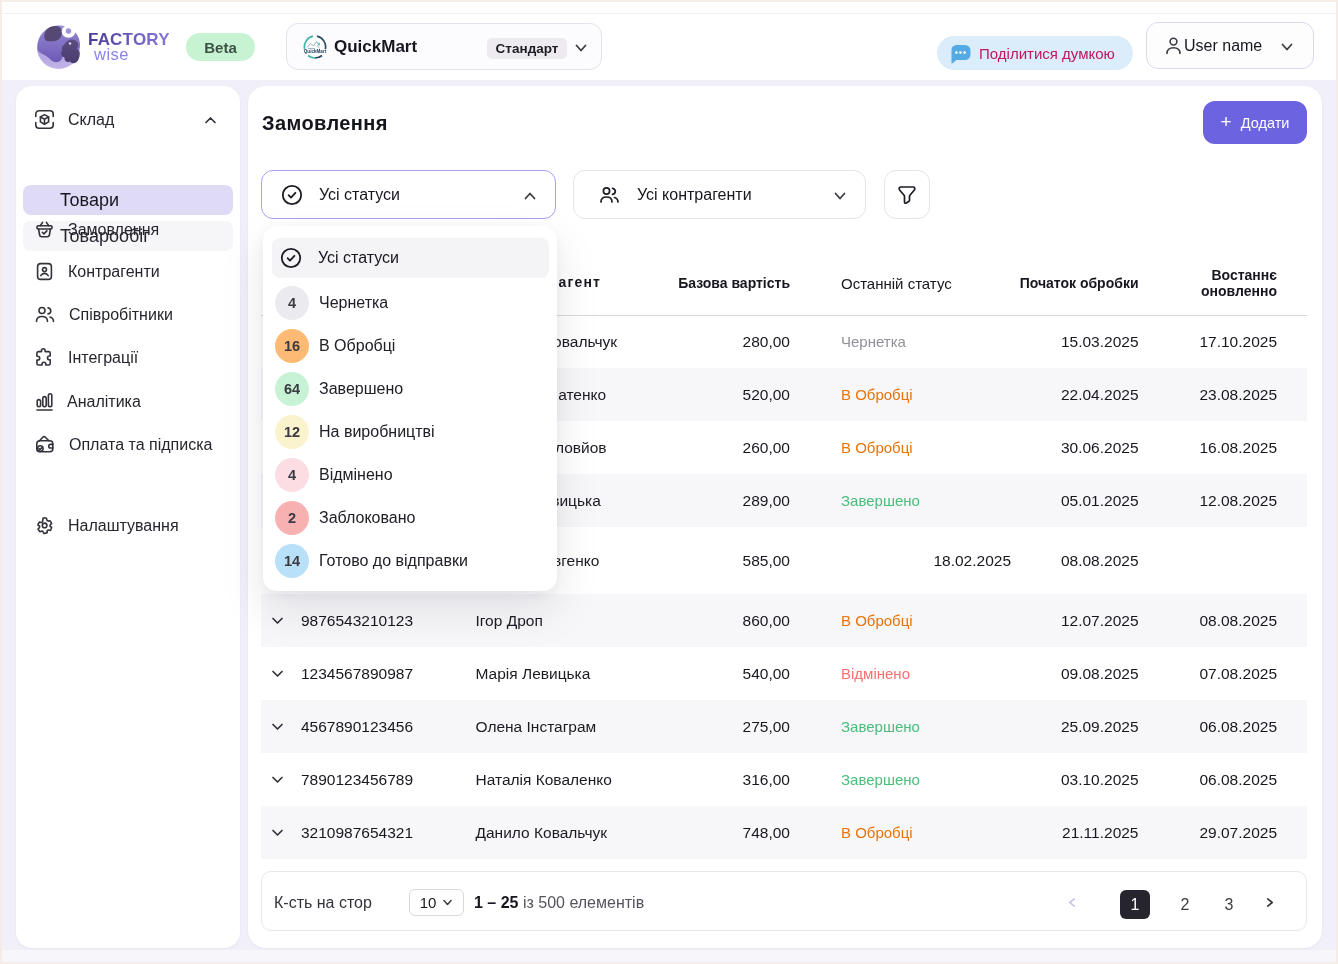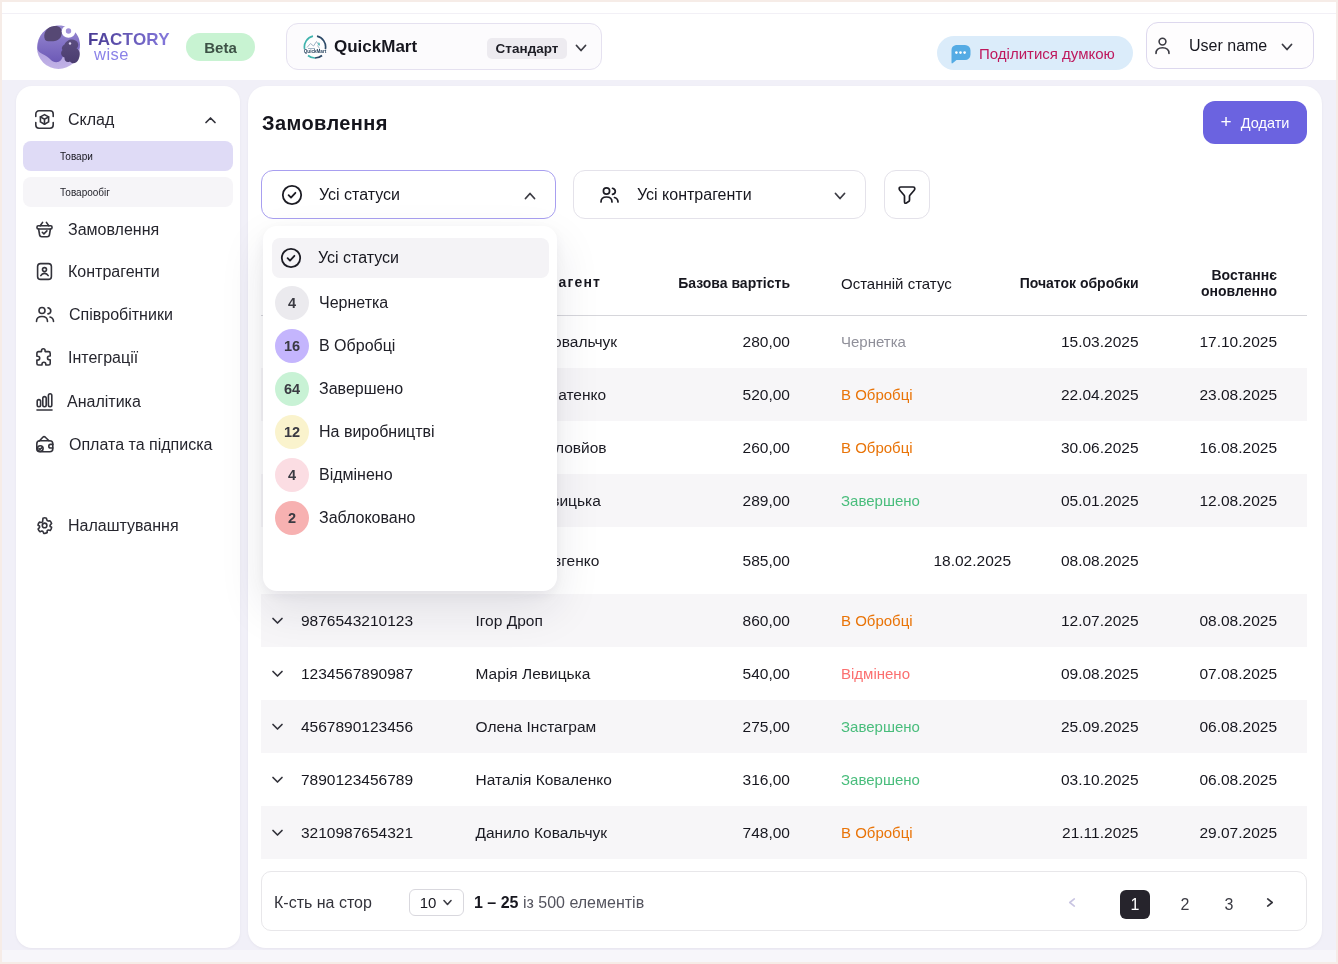--- a/index.html
+++ b/index.html
@@ -20,25 +20,25 @@
   .beta { left:186px; top:33px; width:69px; height:28px; border-radius:14px; background:#c8f3d2;
      display:flex; align-items:center; justify-content:center; font-size:15px; font-weight:700; color:#3d5246; }
   .qmbox { left:286px; top:23px; width:316px; height:47px; border-radius:12px; background:#fcfbfd; border:1px solid #e5e1f0;
      display:flex; align-items:center; }
   .qmname { font-size:17px; font-weight:700; color:#17171f; margin-left:7px; }
   .standart { position:absolute; left:200px; top:14px; width:80px; height:21px; background:#edebf0; border-radius:5px;
      display:flex; align-items:center; justify-content:center; font-size:13.5px; font-weight:700; color:#1d1d25; }
   .feedback { left:937px; top:16px; width:196px; height:34px; border-radius:17px; background:#dbecfa;
      display:flex; align-items:center; gap:8px; padding-left:13px; font-size:15px; font-weight:500; color:#be185d;margin-top:20px; }
   .userbox { left:1146px; top:22px; width:168px; height:47px; border-radius:12px; background:#fefdfe; border:1.5px solid #ddd8ee;
-     display:flex; align-items:center; gap:16px; padding-left:5px; font-size:16px; font-weight:500; color:#17171f; }
+     display:flex; align-items:center; gap:0; padding-left:16px; font-size:16px; font-weight:500; color:#17171f; }
   
   .navitem { position:absolute; left:18px; display:flex; align-items:center; gap:13px; font-size:16px; font-weight:500; color:#26262e; }
   .subitem { position:absolute; left:7px; width:210px; height:30px; border-radius:8px; display:flex; align-items:center;
-     padding-left:37px; font-size:10px; font-weight:500; color:#26262e; }
+     padding-left:37px; font-size:18px; font-weight:500; color:#26262e;margin-top:44px; }
   
   .h1 { left:14px; top:26px; font-size:20px; font-weight:700; color:#15151d; letter-spacing:0.4px; }
   .addbtn { left:955px; top:15px; width:104px; height:43px; border-radius:12px; background:#6b63e0; color:#fff;
      display:flex; align-items:center; justify-content:center; gap:9px; font-size:14.5px; font-weight:500; }
   .addbtn .plus { font-size:19px; font-weight:400; margin-top:-2px; }
   .fbtn { position:absolute; top:84px; height:49px; background:#fff; border:1px solid #e4e2ea; border-radius:12px;
      display:flex; align-items:center; font-size:16px; font-weight:500; color:#17171f; }
   .fbtn.active { border:1.5px solid #a89ff0; }
   
   .tgrid { display:grid; grid-template-columns:40px 174.5px 198.5px 116px 221px 127.5px 138.5px 30.5px; align-items:center; }
@@ -408,35 +408,39 @@
       <circle cx="11" cy="11" r="9.2"></circle>
         <path d="M7.6 11.2 L10 13.6 L14.4 8.8"></path>
     </svg>
     <span>Усі статуси</span>
   </div>
 <div class="mitem" style="top: 59.8px;">
       <div class="mcirc" style="background:#ebeaee;">4</div>
       <span>Чернетка</span>
     </div>
     <div class="mitem" style="top: 102.9px;">
-      <div class="mcirc" style="background:#c4b5fd;">16</div>
+      <div class="mcirc" style="background:#fdba74;">16</div>
       <span>В Обробці</span>
     </div>
     <div class="mitem" style="top: 146px;">
       <div class="mcirc" style="background:#c8f2d5;">64</div>
       <span>Завершено</span>
     </div>
     <div class="mitem" style="top: 189.1px;">
       <div class="mcirc" style="background:#faf3cd;">12</div>
       <span>На виробництві</span>
     </div>
     <div class="mitem" style="top: 232.2px;">
       <div class="mcirc" style="background:#fbdde3;">4</div>
       <span>Відмінено</span>
     </div>
     <div class="mitem" style="top: 275.3px;">
       <div class="mcirc" style="background:#f7b1b1;">2</div>
       <span>Заблоковано</span>
     </div>
+    <div class="mitem" style="top: 318.4px;">
+      <div class="mcirc" style="background:#b8e0f8;">14</div>
+      <span>Готово до відправки</span>
+    </div>
   </div>
 
 <div class="abs" style="left:0; top:950px; width:1338px; height:14px; background:#f7f6fa;"></div>
 <div class="frame"></div>
 
 </body></html>

